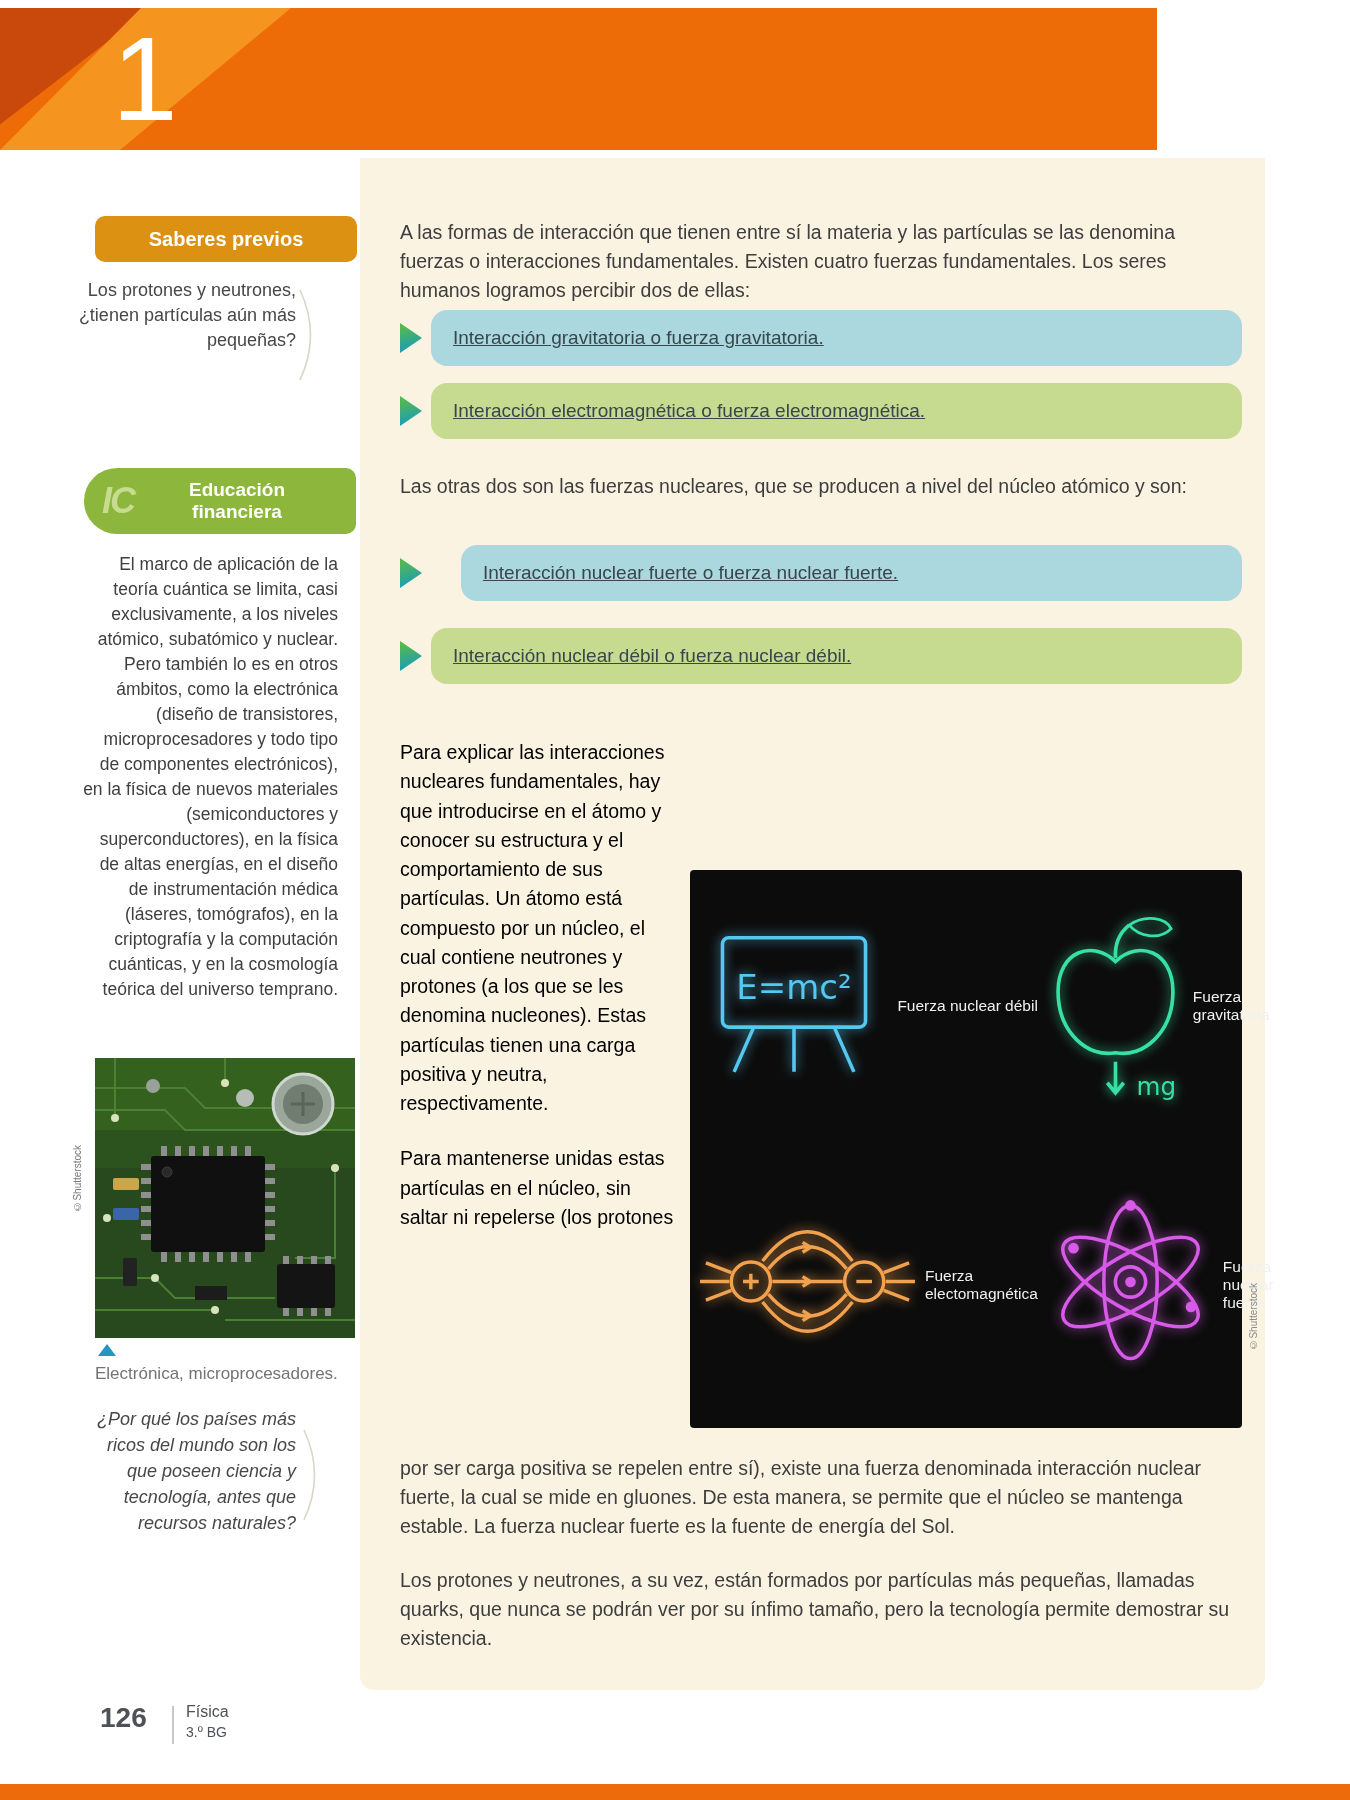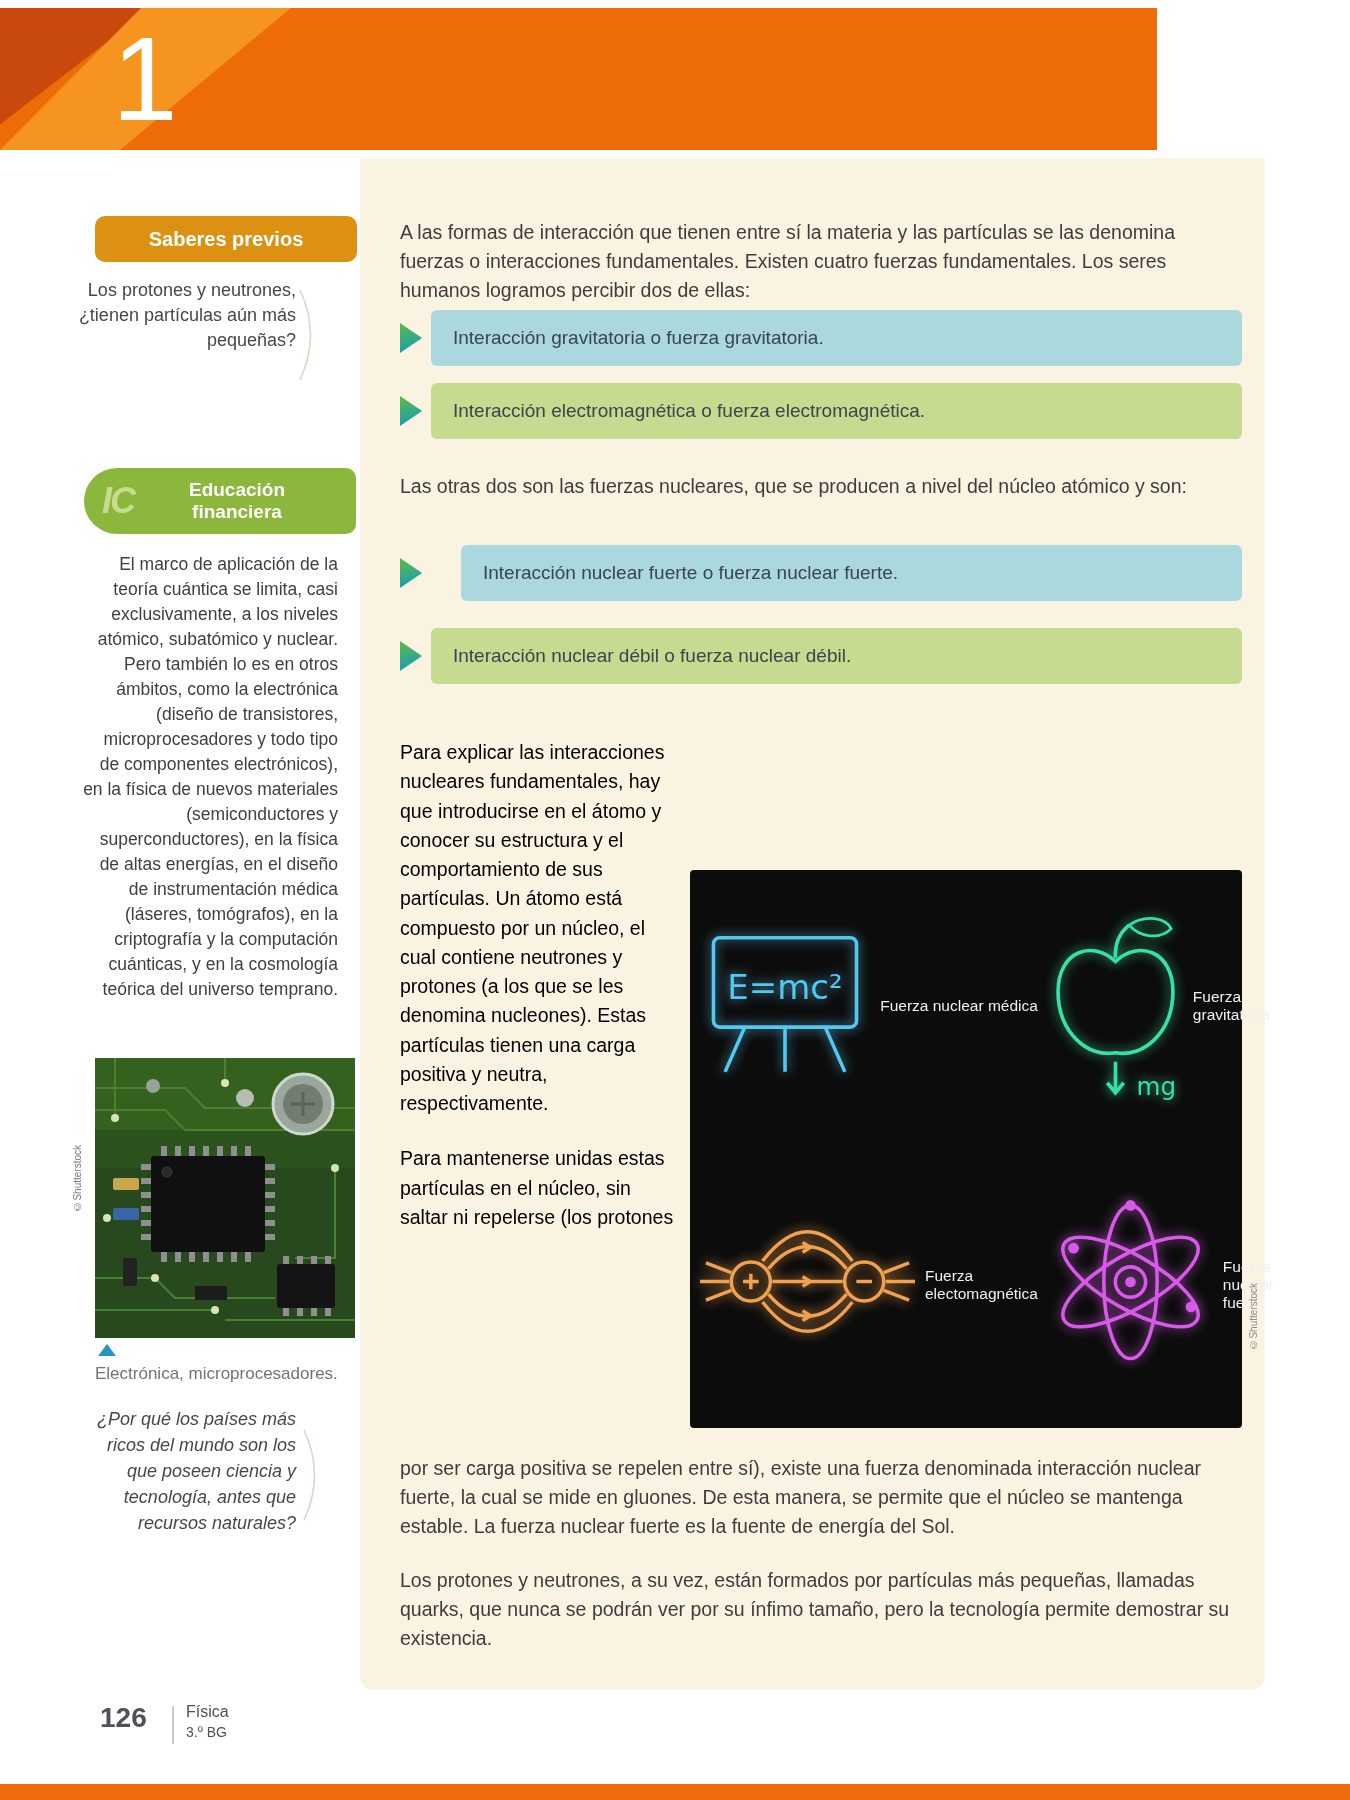--- a/index.html
+++ b/index.html
@@ -49,22 +49,22 @@
               border-radius:0 0 14px 14px;}
   .m-par{position:absolute;left:40px;width:842px;font-size:19.5px;line-height:1.48;color:#3d3d3d;margin:0;}
   .m-intro{top:60px;}
   .m-middle{top:314px;}
   .m-cont{top:1296px;}
   .m-final{top:1408px;}
   .c-row{position:absolute;left:40px;width:842px;height:56px;display:flex;align-items:center;}
   .c-row1{top:152px;} .c-row2{top:225px;} .c-row3{top:387px;gap:30px;} .c-row4{top:470px;}
   .c-arrow{width:22px;height:30px;clip-path:polygon(0 0,100% 50%,0 100%);
            background:linear-gradient(165deg,#57b94d 10%,#1f9fae 80%);margin-right:9px;flex:none;}
-  .c-box{flex:1;height:56px;border-radius:6px;display:flex;align-items:center;padding:8px 22px;
-         font-size:19px;color:#37474c;box-sizing:border-box;}
+  .c-box{flex:1;height:56px;border-radius:16px;display:flex;align-items:center;padding:8px 22px;
+         font-size:19px;color:#37474c;box-sizing:border-box;text-decoration:underline;}
   .c-box.blue{background:#abd7de;}
   .c-box.green{background:#c6da90;}
 
   .m-col{position:absolute;left:40px;top:580px;width:274px;font-size:19.5px;line-height:1.5;color:#000000;}
   .m-col p{margin:0 0 26px 0;}
 
   
   .figure-panel{position:absolute;left:330px;top:712px;width:552px;height:558px;background:#0c0c0c;border-radius:4px;
                 display:grid;grid-template-columns:1fr 1fr;grid-template-rows:1fr 1fr;}
   .fig-cell{display:flex;flex-direction:row;align-items:center;justify-content:flex-end;padding-bottom:14px;box-sizing:border-box;}
@@ -234,21 +234,21 @@
 
     <div class="figure-panel">
       <div class="fig-cell">
         <div class="fig-icon">
           <svg class="neon-blue" width="190" height="152" viewBox="0 0 210 170">
             <rect x="25" y="12" width="160" height="100" rx="7" fill="none" stroke="#54c8f0" stroke-width="4"></rect>
             <text x="105" y="80" fill="#54c8f0" font-size="38" text-anchor="middle" font-family="DejaVu Sans, sans-serif">E=mc²</text>
             <path d="M60 112 L38 162 M150 112 L172 162 M105 112 L105 162" stroke="#54c8f0" stroke-width="4" fill="none"></path>
           </svg>
         </div>
-        <div class="fig-label">Fuerza nuclear médica</div>
+        <div class="fig-label">Fuerza nuclear débil</div>
       </div>
 
       <div class="fig-cell">
         <div class="fig-icon">
           <svg class="neon-green" width="155" height="196" viewBox="0 0 170 215">
             <path d="M85 62 C60 38 22 50 22 95 C22 140 55 168 85 162 C115 168 148 140 148 95 C148 50 110 38 85 62 Z" fill="none" stroke="#38e0a4" stroke-width="4"></path>
             <path d="M85 58 C84 42 90 30 100 22" fill="none" stroke="#38e0a4" stroke-width="4"></path>
             <path d="M100 22 C118 10 140 14 146 26 C134 38 112 36 100 22 Z" fill="none" stroke="#38e0a4" stroke-width="3"></path>
             <path d="M85 172 L85 203 M76 195 L85 206 L94 195" fill="none" stroke="#38e0a4" stroke-width="4"></path>
             <text x="108" y="208" fill="#38e0a4" font-size="27" font-family="DejaVu Sans, sans-serif">mg</text>

